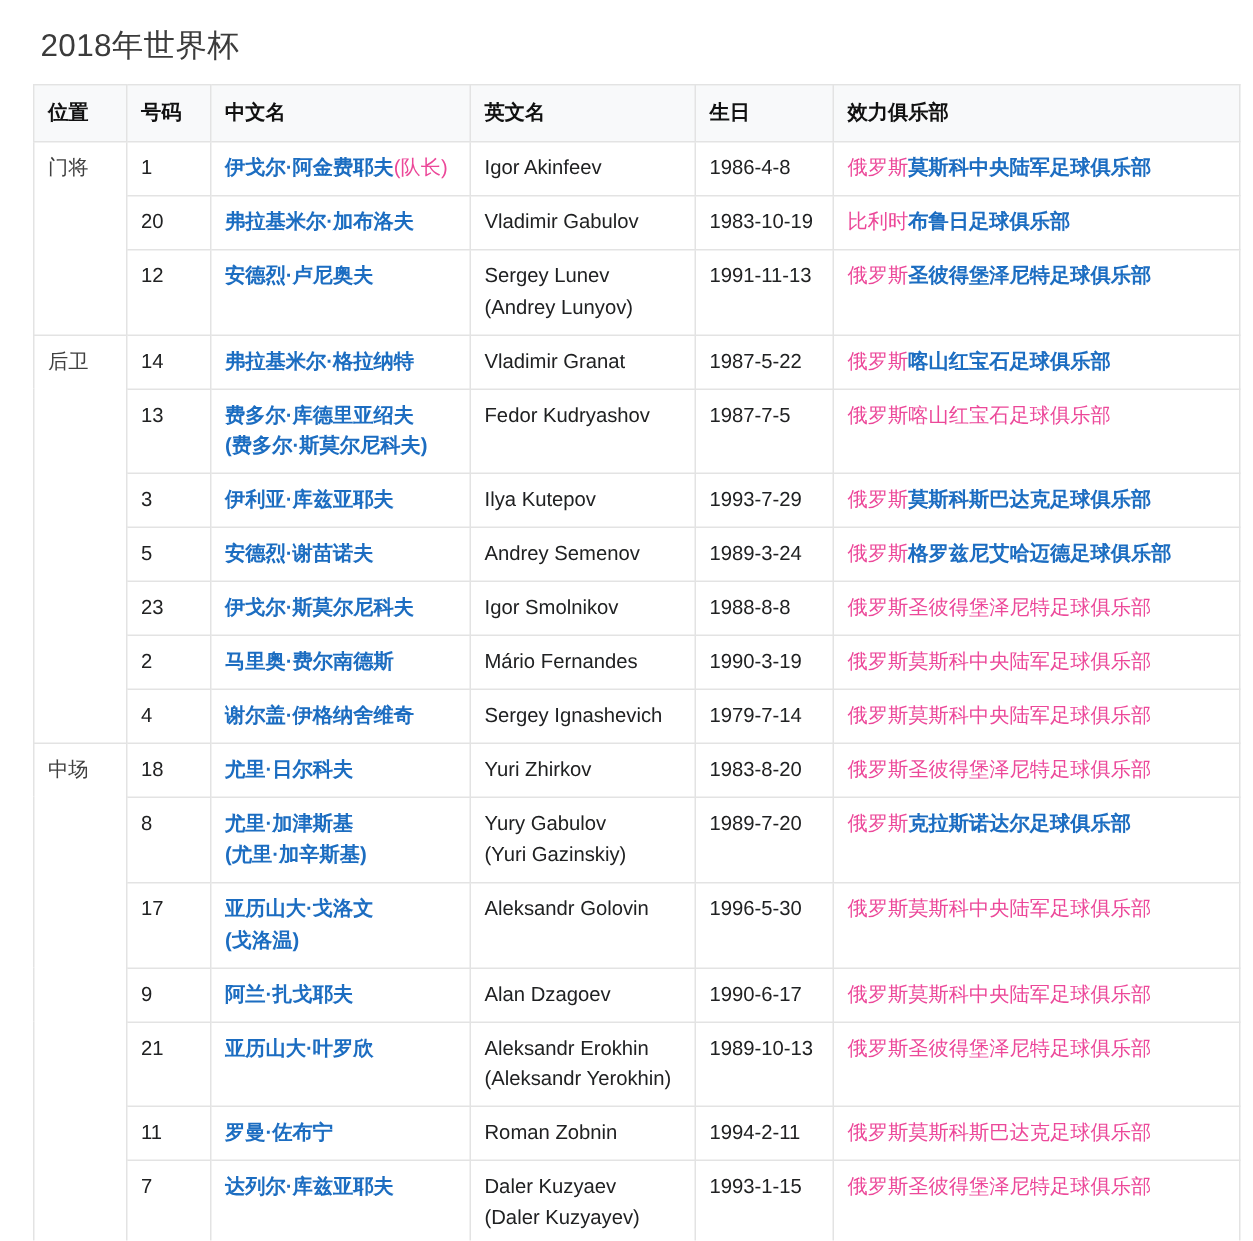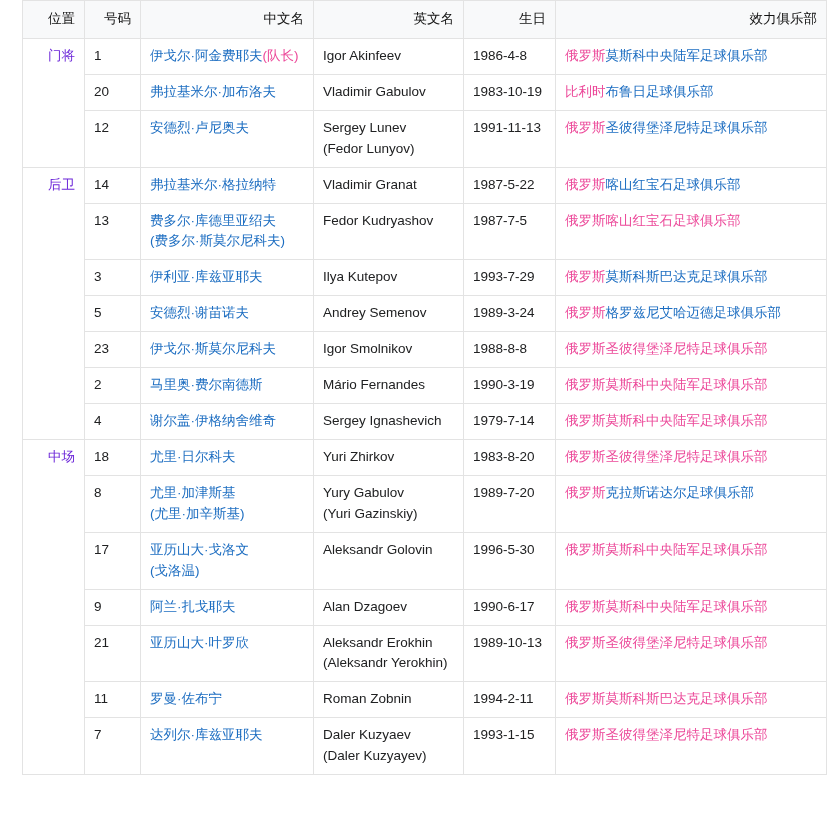--- a/index.html
+++ b/index.html
@@ -36,66 +36,68 @@
   table.roster th,
   table.roster td {
     border: 1px solid #e3e3e3;
     vertical-align: top;
     padding: 7px 9px 7px 9px;
     line-height: 1.55;
     box-sizing: border-box;
   }
   table.roster thead th {
     background: #f8f9fa;
-    font-weight: normal;
+    font-weight: bold;
     color: #111111;
-    text-align: right;
+    text-align: left;
     padding: 8px 9px 8px 9px;
     height: 34px;
     vertical-align: middle;
     font-size: 13.5px;
   }
   td.pos-cell {
     vertical-align: middle;
-    text-align: right;
-    color: #6d28d9;
+    text-align: left;
+    color: #404040;
     font-size: 13.5px;
   }
   td.num-cell {
     color: #202122;
     font-size: 13.5px;
   }
   td.cn-cell, td.en-cell, td.bd-cell, td.club-cell {
     color: #202122;
     font-size: 13.5px;
   }
   a.wlink {
     color: #1c6dc1;
     text-decoration: none;
     cursor: pointer;
+    font-weight: bold;
   }
   .plain {
     color: #ec4899;
   }
   .alt-line {
     display: block;
   }
   
   col.c-pos  { width: 62px; }
   col.c-num  { width: 56px; }
   col.c-cn   { width: 173px; }
   col.c-en   { width: 150px; }
   col.c-bd   { width: 92px; }
   col.c-club { width: 271px; }
 </style>
 </head>
 <body>
 
 <div class="page">
 
+  <h1 class="page-title">2018年世界杯</h1>
 
   <table class="roster">
     <colgroup>
       <col class="c-pos">
         <col class="c-num">
         <col class="c-cn">
       <col class="c-en">
         <col class="c-bd">
         <col class="c-club">
     </colgroup>
@@ -121,21 +123,21 @@
         <tr>
           <td class="num-cell">20</td>
           <td class="cn-cell"><span><a class="wlink">弗拉基米尔·加布洛夫</a></span></td>
           <td class="en-cell"><span>Vladimir Gabulov</span></td>
           <td class="bd-cell">1983-10-19</td>
           <td class="club-cell"><span class="plain">比利时</span><a class="wlink">布鲁日足球俱乐部</a></td>
         </tr>
         <tr>
           <td class="num-cell">12</td>
           <td class="cn-cell"><span><a class="wlink">安德烈·卢尼奥夫</a></span></td>
-          <td class="en-cell"><span>Sergey Lunev</span><span class="alt-line">(Fedor Lunyov)</span></td>
+          <td class="en-cell"><span>Sergey Lunev</span><span class="alt-line">(Andrey Lunyov)</span></td>
           <td class="bd-cell">1991-11-13</td>
           <td class="club-cell"><span class="plain">俄罗斯</span><a class="wlink">圣彼得堡泽尼特足球俱乐部</a></td>
         </tr>
         <tr>
           <td class="pos-cell" rowspan="7">后卫</td>
           <td class="num-cell">14</td>
           <td class="cn-cell"><span><a class="wlink">弗拉基米尔·格拉纳特</a></span></td>
           <td class="en-cell"><span>Vladimir Granat</span></td>
           <td class="bd-cell">1987-5-22</td>
           <td class="club-cell"><span class="plain">俄罗斯</span><a class="wlink">喀山红宝石足球俱乐部</a></td>

